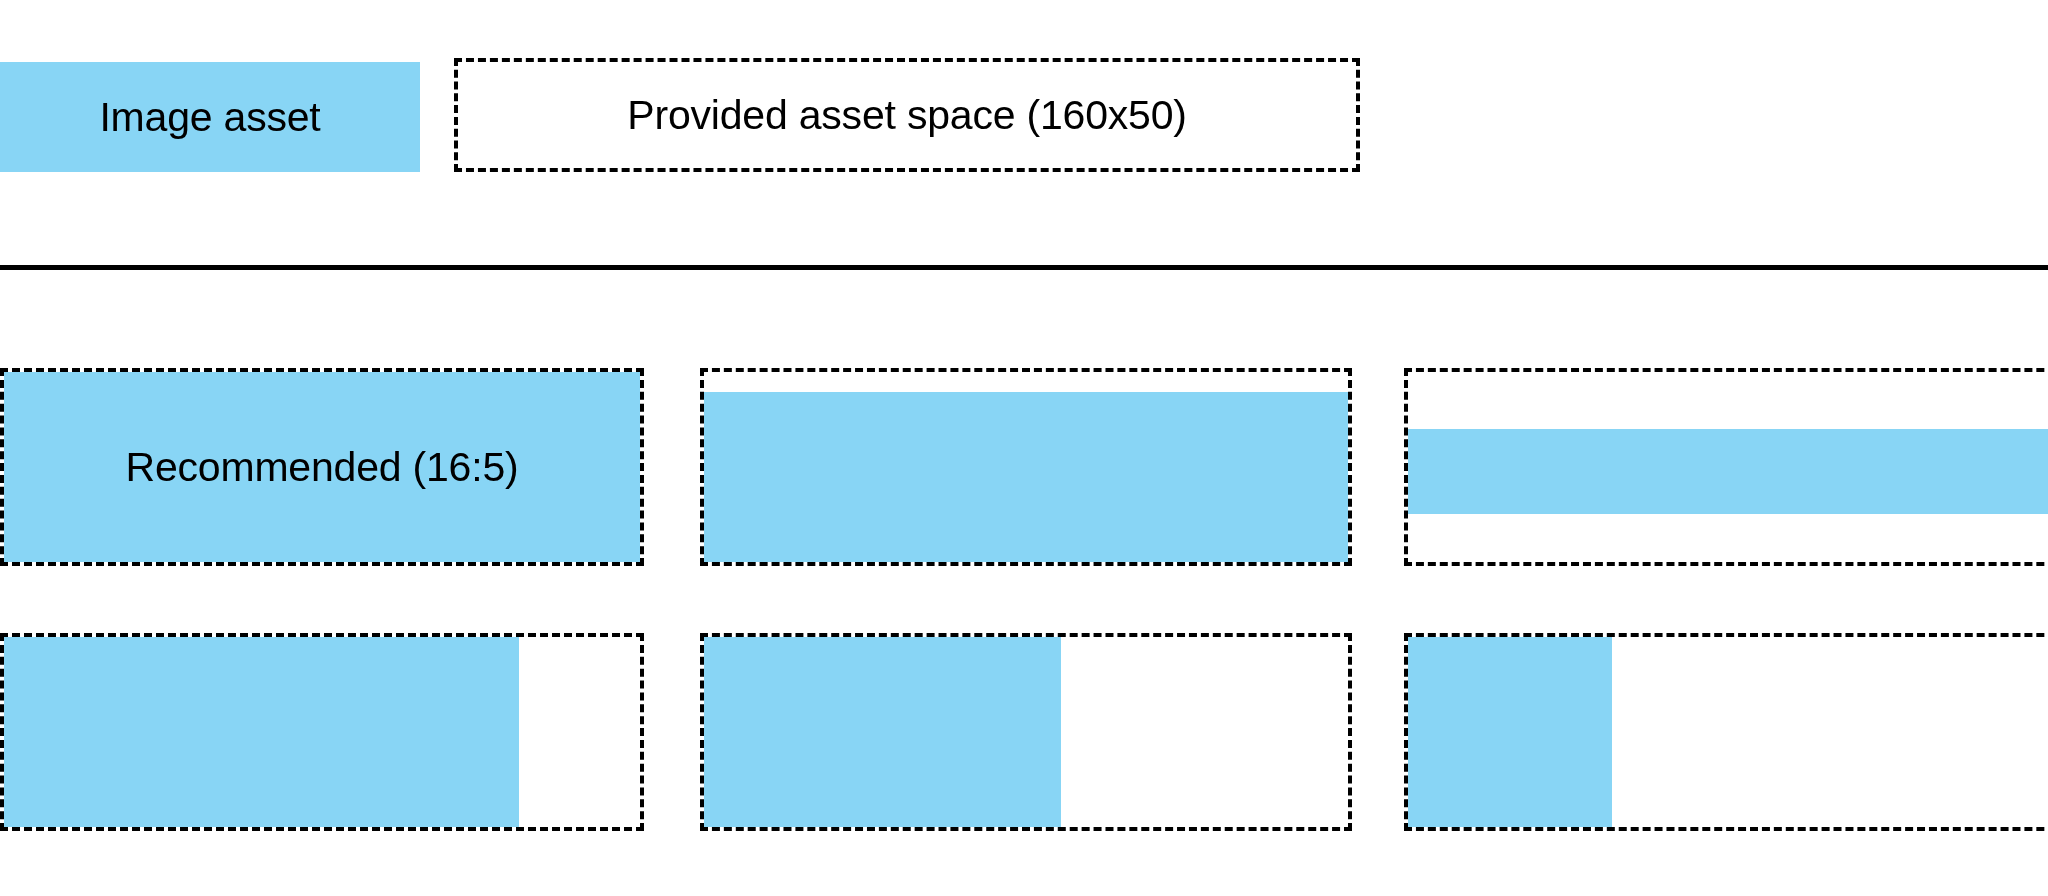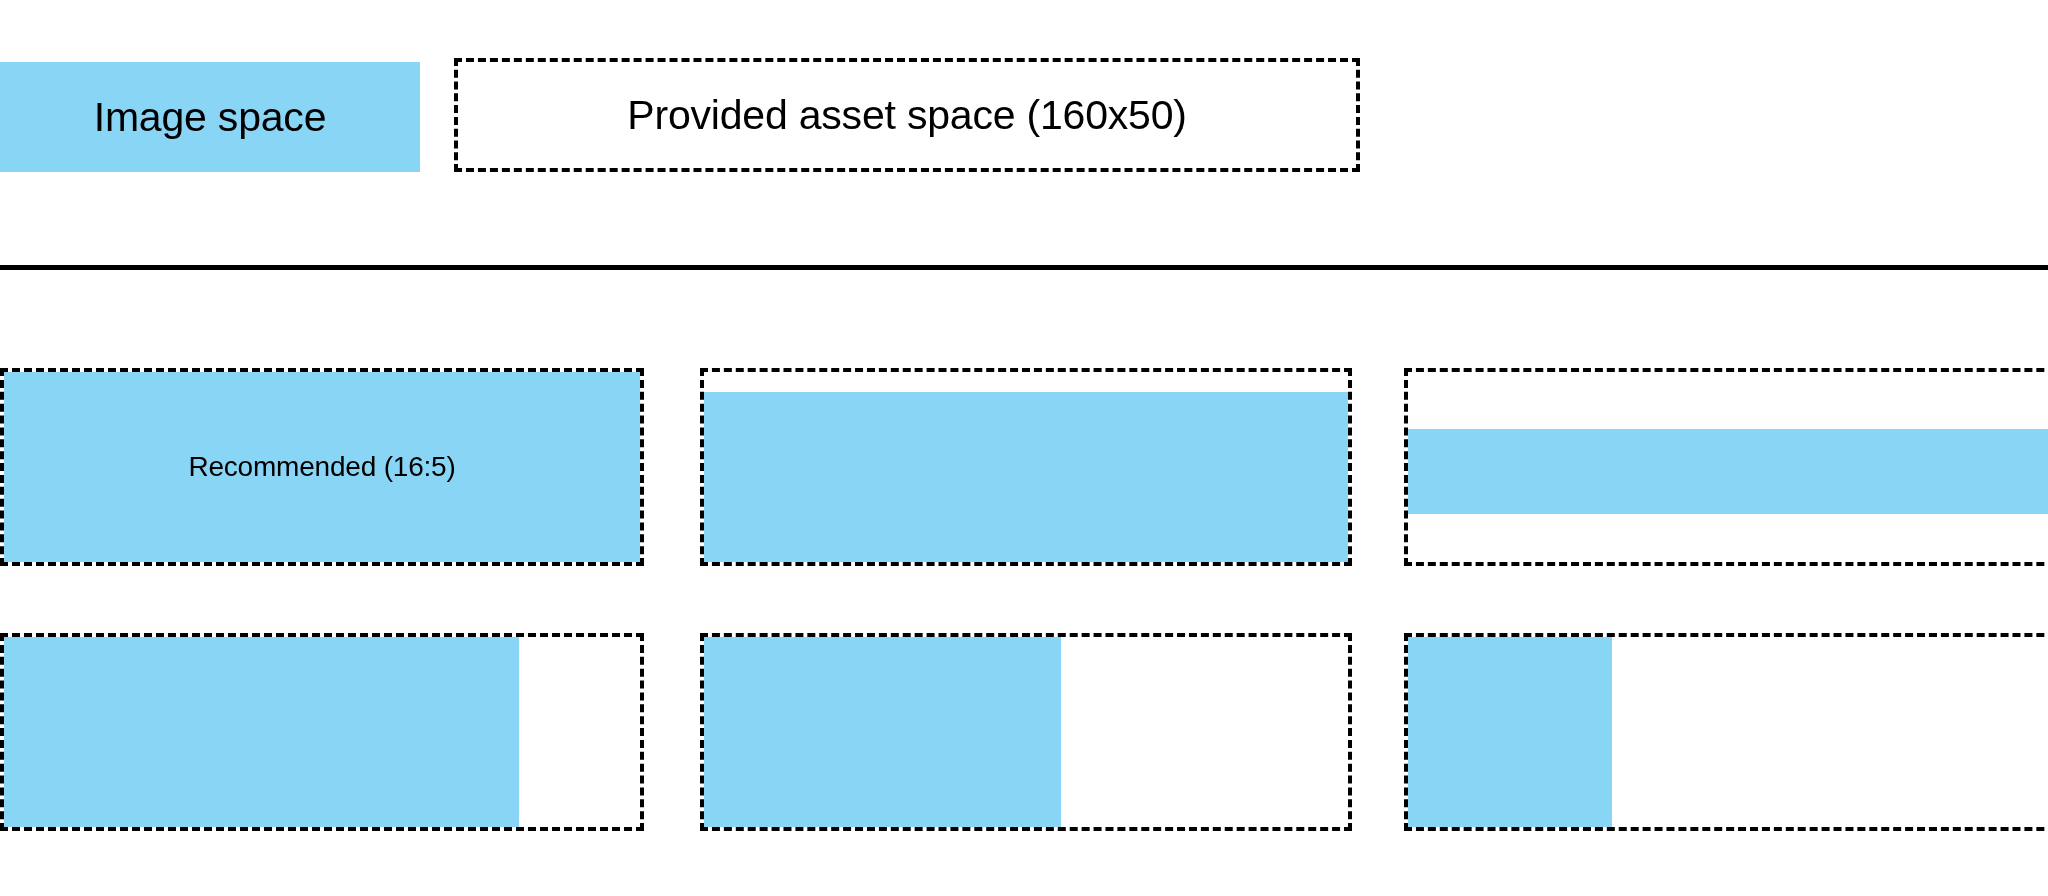--- a/index.html
+++ b/index.html
@@ -126,36 +126,36 @@
 
   .cell-caption {
     position: absolute;
     left: 0;
     top: 0;
     width: 100%;
     height: 100%;
     display: flex;
     align-items: center;
     justify-content: center;
-    font-size: 28px;
+    font-size: 41px;
     letter-spacing: -0.2px;
     color: #000;
     pointer-events: none;
   }
   .cell-caption:empty { display: none; }
 </style>
 </head>
 <body>
 
 <div class="stage">
 
   <div class="header-zone">
 
     <div class="asset-swatch">
-      <span class="swatch-label">Image space</span>
+      <span class="swatch-label">Image asset</span>
     </div>
 
     <div class="header-space-box">
       <span class="box-label">Provided asset space (160x50)</span>
     </div>
 
   </div>
 
   <div class="divider"></div>
 

